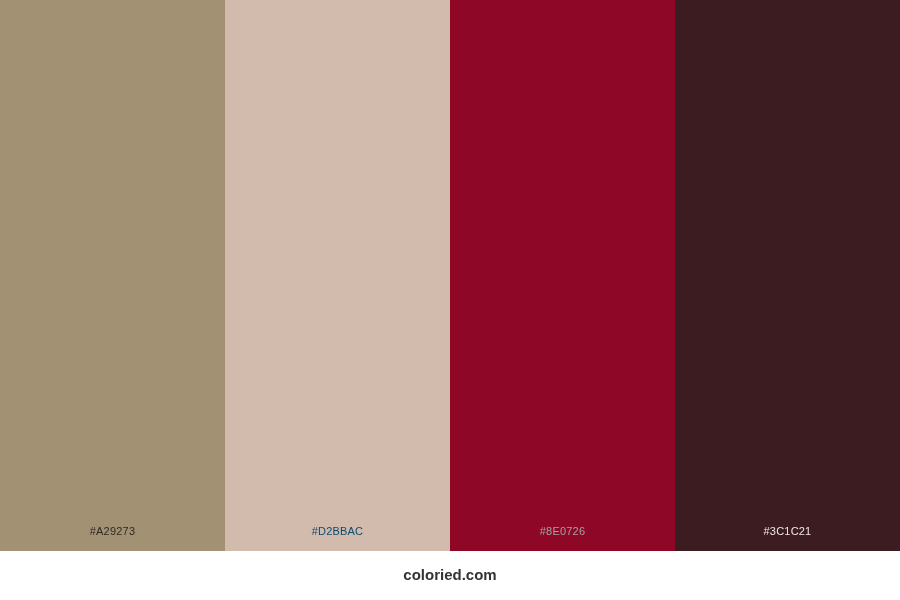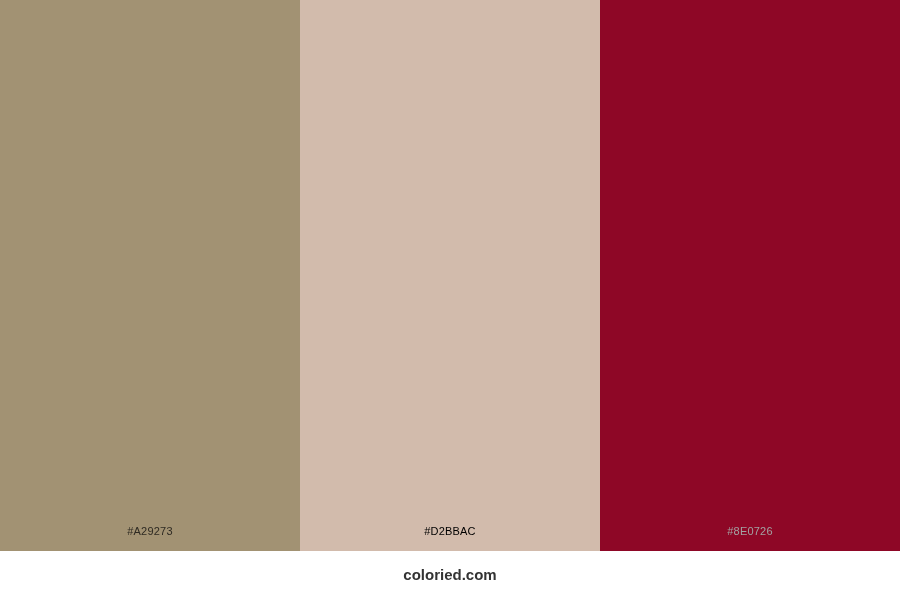--- a/index.html
+++ b/index.html
@@ -77,28 +77,31 @@
 
 <div class="palette-page" style="background: rgb(255, 255, 255);">
 
   <div class="swatch-strip">
 
     <div class="swatch" style="background: rgb(162, 146, 115);">
       <div class="swatch-label" style="color: rgb(46, 42, 34);">#A29273</div>
     </div>
 
     <div class="swatch" style="background: rgb(210, 187, 172);">
-      <div class="swatch-label" style="color: #000000; margin-top: 28px;">#D2BBAC</div>
+      <div class="swatch-label" style="color: #0c4a6e; margin-top: 28px;">#D2BBAC</div>
     </div>
 
 
     <div class="swatch" style="background: rgb(142, 7, 38);">
       <div class="swatch-label" style="color: #a3a3a3;">#8E0726</div>
     </div>
 
+    <div class="swatch" style="background: rgb(60, 28, 33);">
+      <div class="swatch-label" style="color: rgb(240, 230, 231);">#3C1C21</div>
+    </div>
 
   </div>
 
   <div class="watermark">coloried.com</div>
 
   <div class="footer">
     <div class="footer-brand" style="color: rgb(51, 51, 51);">coloried.com</div>
   </div>
 
 </div>

